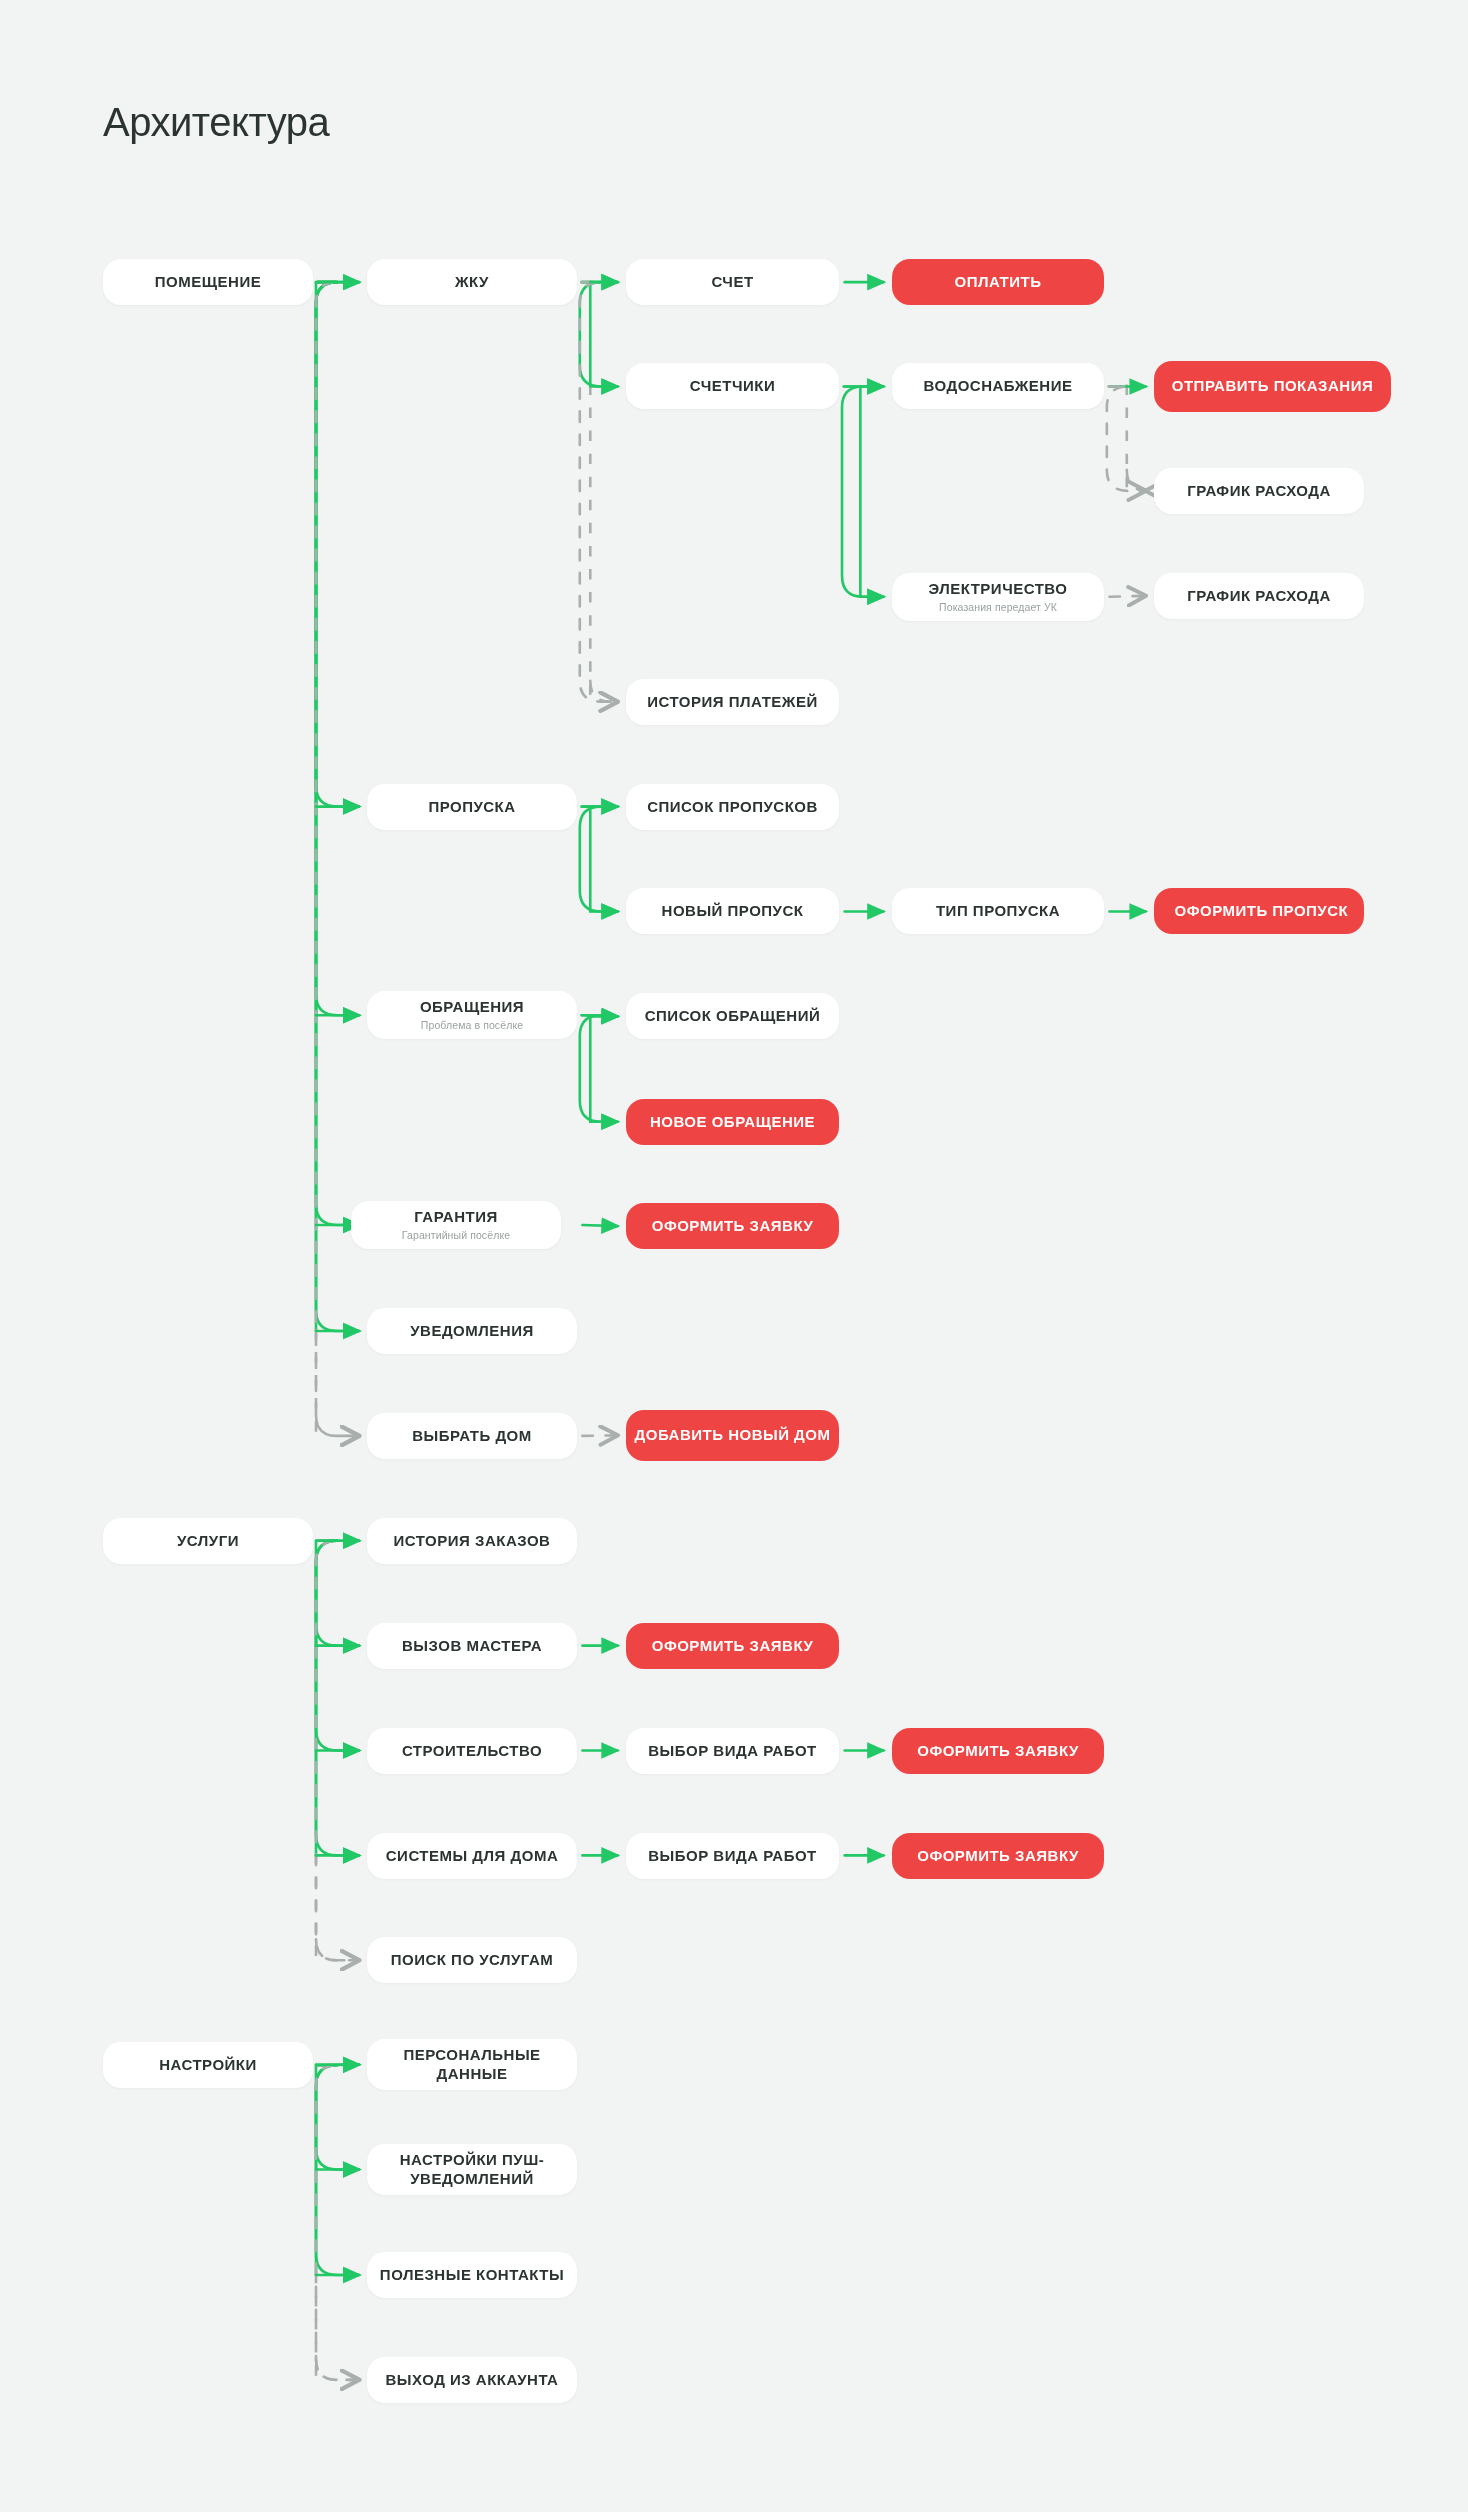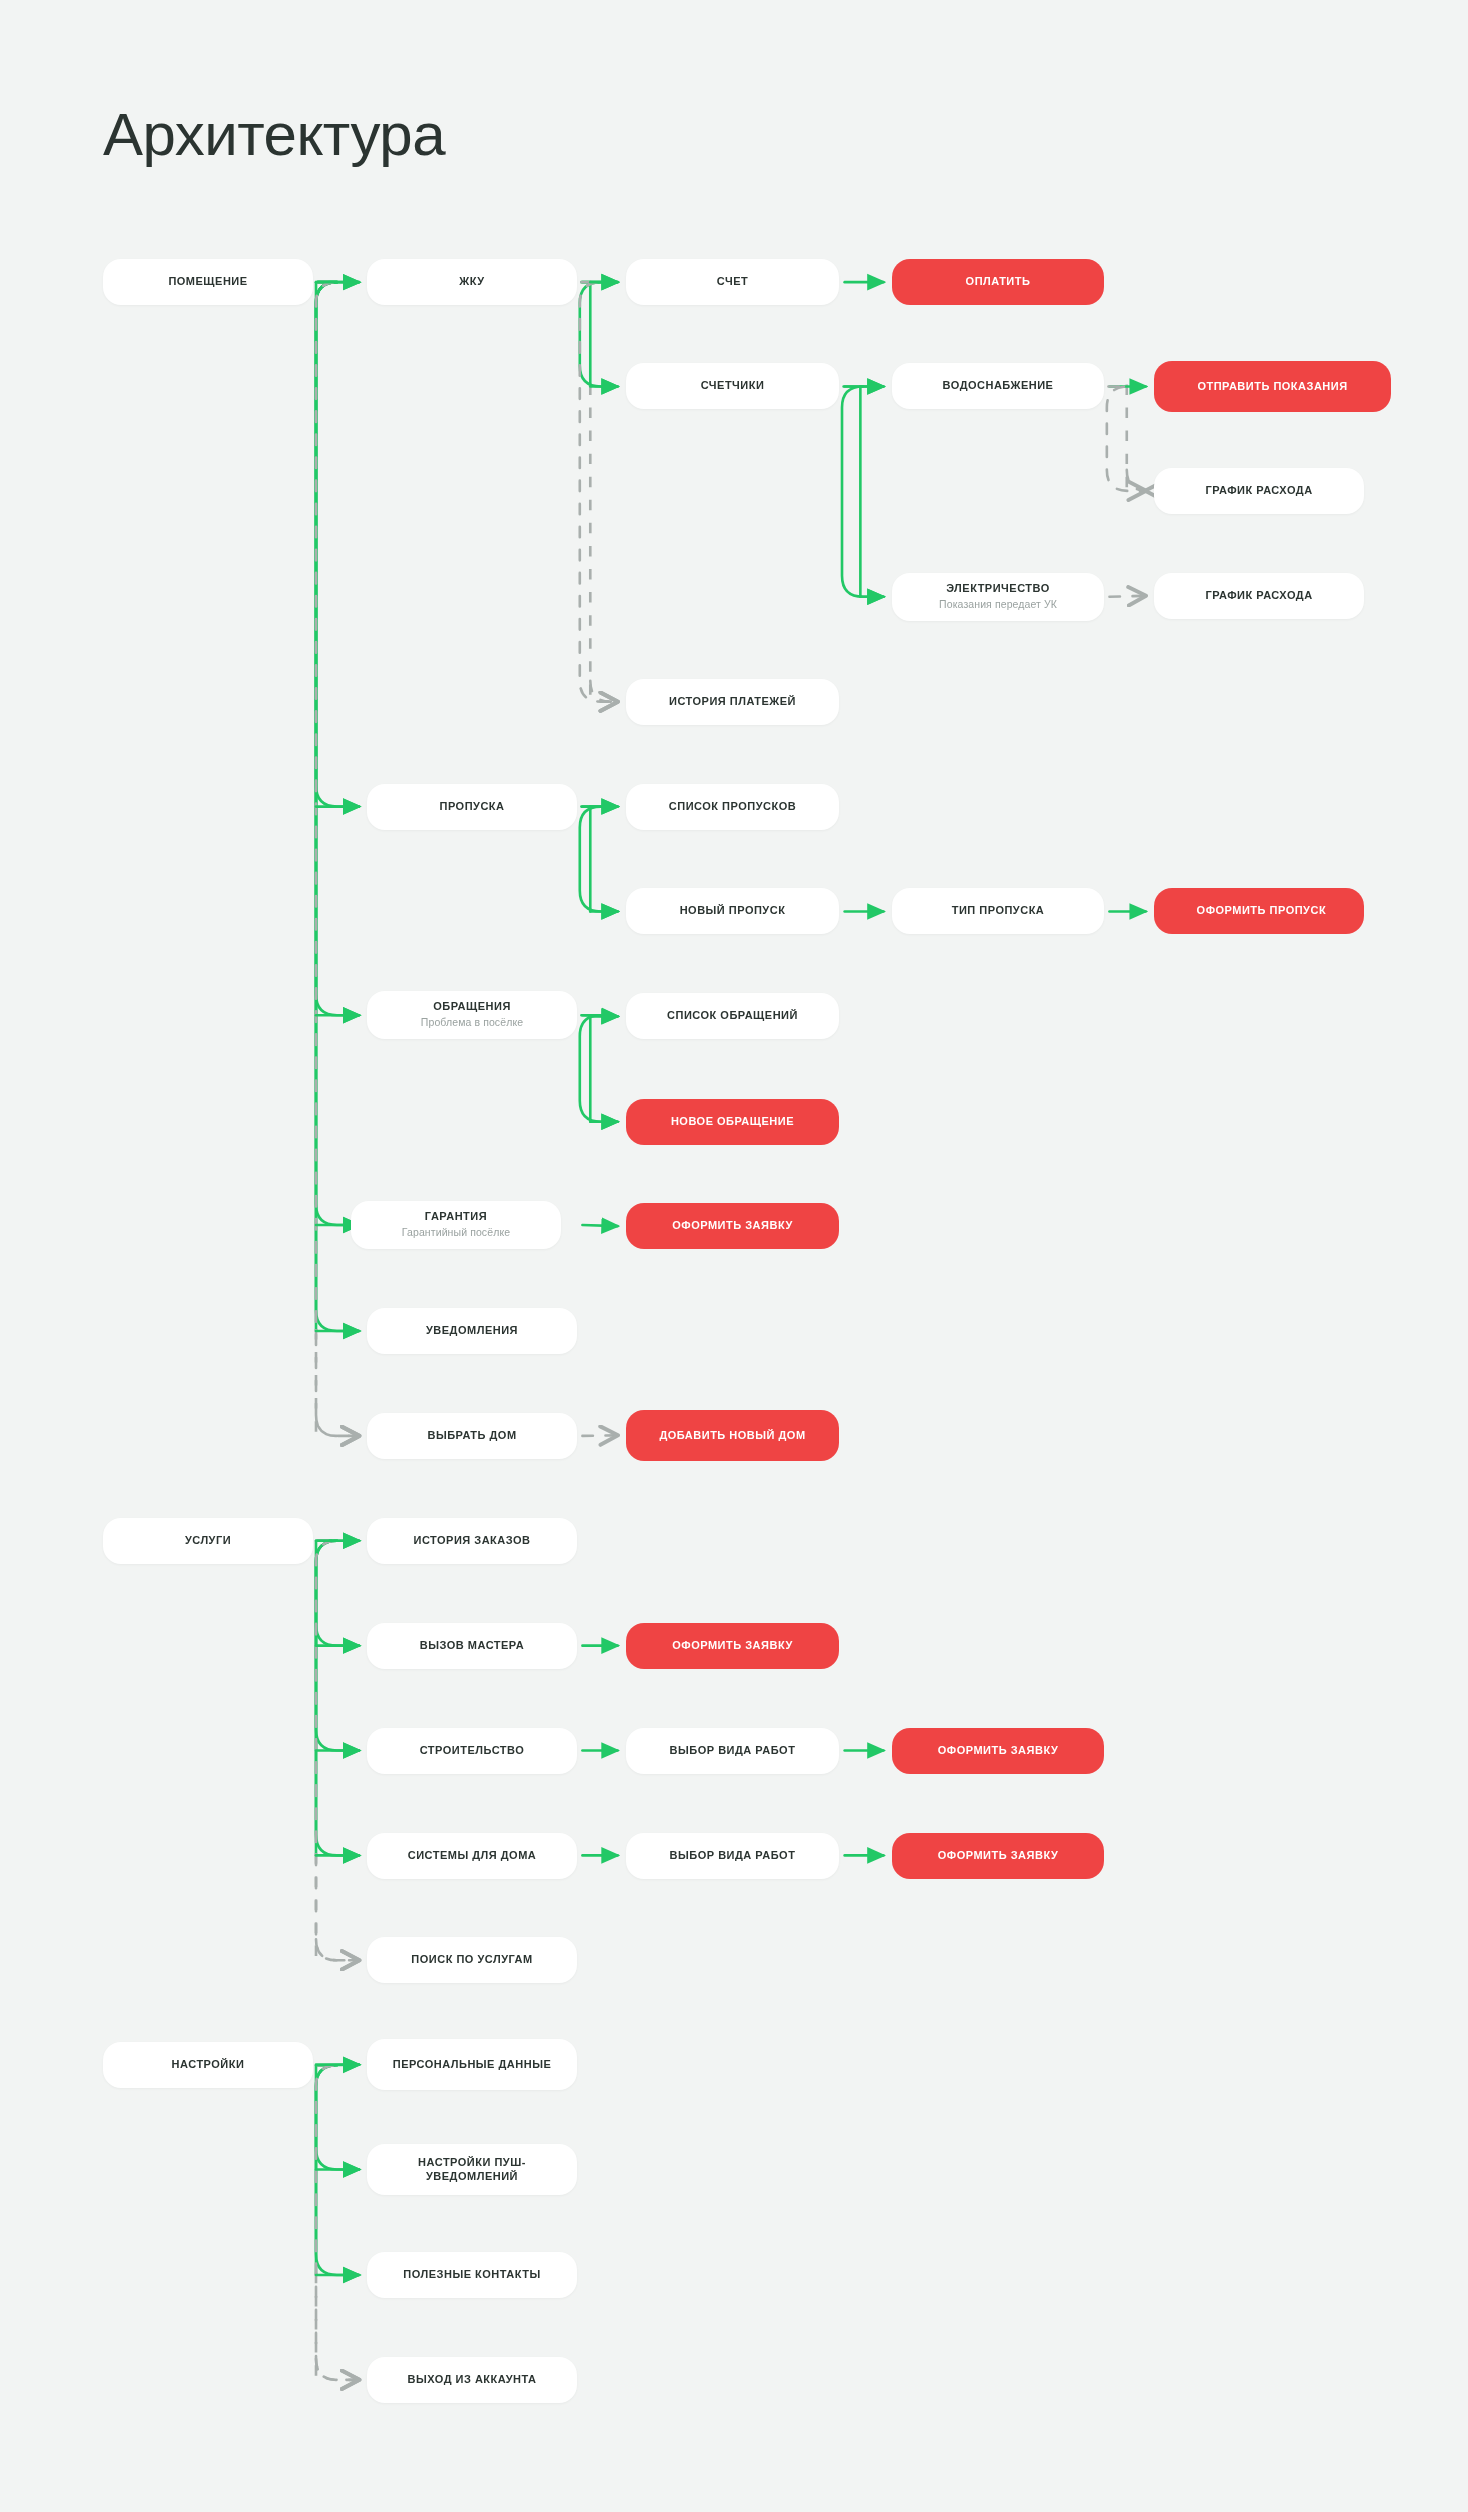--- a/index.html
+++ b/index.html
@@ -9,21 +9,21 @@
     background:#f2f4f3;
     font-family:"Liberation Sans","DejaVu Sans",sans-serif;
     overflow:hidden;
     position:relative;
   }
   #canvas{position:absolute;left:0;top:0;width:1469px;height:2512px;}
 
   
   #page-title{
     position:absolute;left:103px;top:100px;
-    font-size:60px;font-weight:400;letter-spacing:-0.5px;
+    font-size:40px;font-weight:400;letter-spacing:-0.5px;
     color:#2b3431;white-space:nowrap;
   }
 
   
   #links{position:absolute;left:0;top:0;width:1469px;height:2512px;
          pointer-events:none;}
 
   
   .node{
     position:absolute;
@@ -35,21 +35,21 @@
     padding:2.1px 7.3px;
     z-index:3;
   }
   .node.plain{
     background:#ffffff;
     box-shadow:0 1px 2.6px rgba(20,30,25,.045);
   }
   .node.cta{ background:#ef4444; }
 
   .node .ttl{
-    font-size:11px;font-weight:700;letter-spacing:0.5px;
+    font-size:15px;font-weight:700;letter-spacing:0.5px;
     line-height:1.22;color:#2b3431;text-transform:uppercase;
   }
   .node.cta .ttl{ color:#ffffff; }
   .node .sub{
     font-size:10.5px;font-weight:400;letter-spacing:0.1px;
     line-height:1.25;color:#9aa2a0;margin-top:2.6px;
   }
 </style>
 </head>
 <body>

